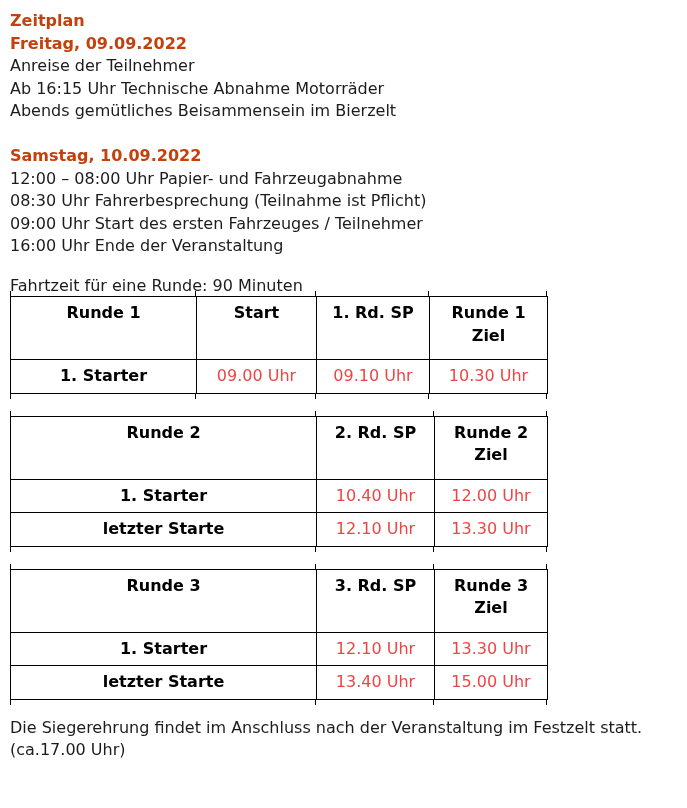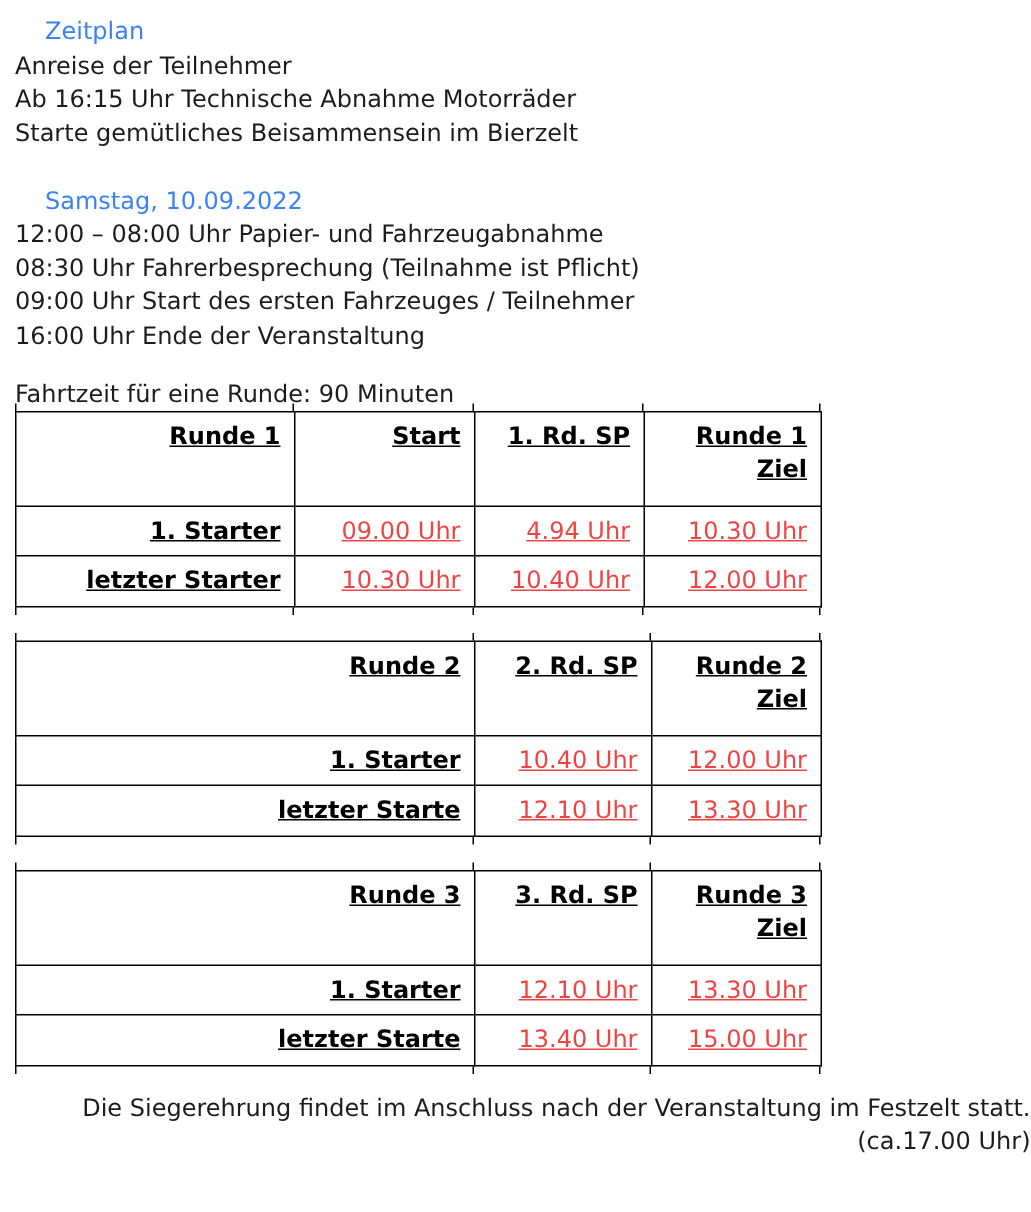--- a/index.html
+++ b/index.html
@@ -7,63 +7,63 @@
     width: 687px; height: 808px;
     background: #ffffff;
     font-family: "DejaVu Sans", sans-serif;
     font-size: 16px;
     line-height: 22.5px;
     color: #1c1c1c;
     overflow: hidden;
   }
   .page { padding: 10px 0 0 10px; }
   p { margin: 0; }
-  .b { font-weight: normal; color: #3b82f6; margin-left: 20px; }
+  .b { font-weight: bold; color: #c2410c; }
   .spacer { height: 22.5px; }
   .spacer-sm { height: 17px; }
 
   .table-wrap { width: 537px; }
   .tw1 { margin-top: -6px; }
   .tw2, .tw3 { margin-top: 12px; }
 
   table { border-collapse: collapse; table-layout: fixed; width: 537px; }
   th, td {
     border: 1.5px solid #000;
     padding: 5px 9px;
-    text-align: right;
+    text-align: center;
     box-sizing: border-box;
     overflow: hidden;
-    text-decoration: underline;
   }
   th { font-weight: bold; color: #000; vertical-align: top; }
   th.rowlabel { vertical-align: middle; }
   td { vertical-align: middle; color: #ef4444; }
   tr.hdr { height: 63px; }
   tr.row { height: 32px; border-radius: 13px; }
 
   .stub { display: flex; height: 5px; width: 537px; }
   .stub > div { box-sizing: border-box; height: 5px; border-right: 1.5px solid #000; }
   .stub > div:first-child { border-left: 1.5px solid #000; }
   .w186 { width: 186px; } .w120 { width: 120px; }
   .w113 { width: 113px; } .w118 { width: 118px; }
   .w306 { width: 306px; }
 
   .footer { margin-top: 12px; }
-  .footer p { white-space: nowrap; text-align: right; }
+  .footer p { white-space: nowrap; }
 </style>
 </head>
 <body>
 
 <div class="page">
 
   <div>
     <p class="b">Zeitplan</p>
+    <p class="b">Freitag, 09.09.2022</p>
     <p>Anreise der Teilnehmer</p>
     <p>Ab 16:15 Uhr Technische Abnahme Motorräder</p>
-    <p>Starte gemütliches Beisammensein im Bierzelt</p>
+    <p>Abends gemütliches Beisammensein im Bierzelt</p>
   </div>
 
   <div class="spacer"></div>
 
   <div>
     <p class="b">Samstag, 10.09.2022</p>
     <p>12:00 – 08:00 Uhr Papier- und Fahrzeugabnahme</p>
     <p>08:30 Uhr Fahrerbesprechung (Teilnahme ist Pflicht)</p>
     <p>09:00 Uhr Start des ersten Fahrzeuges / Teilnehmer</p>
     <p>16:00 Uhr Ende der Veranstaltung</p>
@@ -90,28 +90,22 @@
       <tbody>
         <tr class="hdr">
           <th>Runde 1</th>
           <th>Start</th>
           <th>1. Rd. SP</th>
           <th>Runde 1 Ziel</th>
         </tr>
         <tr class="row">
           <th class="rowlabel">1. Starter</th>
           <td>09.00 Uhr</td>
-          <td>4.94 Uhr</td>
+          <td>09.10 Uhr</td>
           <td>10.30 Uhr</td>
-        </tr>
-        <tr class="row">
-          <th class="rowlabel">letzter Starter</th>
-          <td>10.30 Uhr</td>
-          <td>10.40 Uhr</td>
-          <td>12.00 Uhr</td>
         </tr>
       </tbody>
     </table>
     <div class="stub">
       <div class="w186"></div>
       <div class="w120"></div>
       <div class="w113"></div>
       <div class="w118"></div>
     </div>
   </div>

